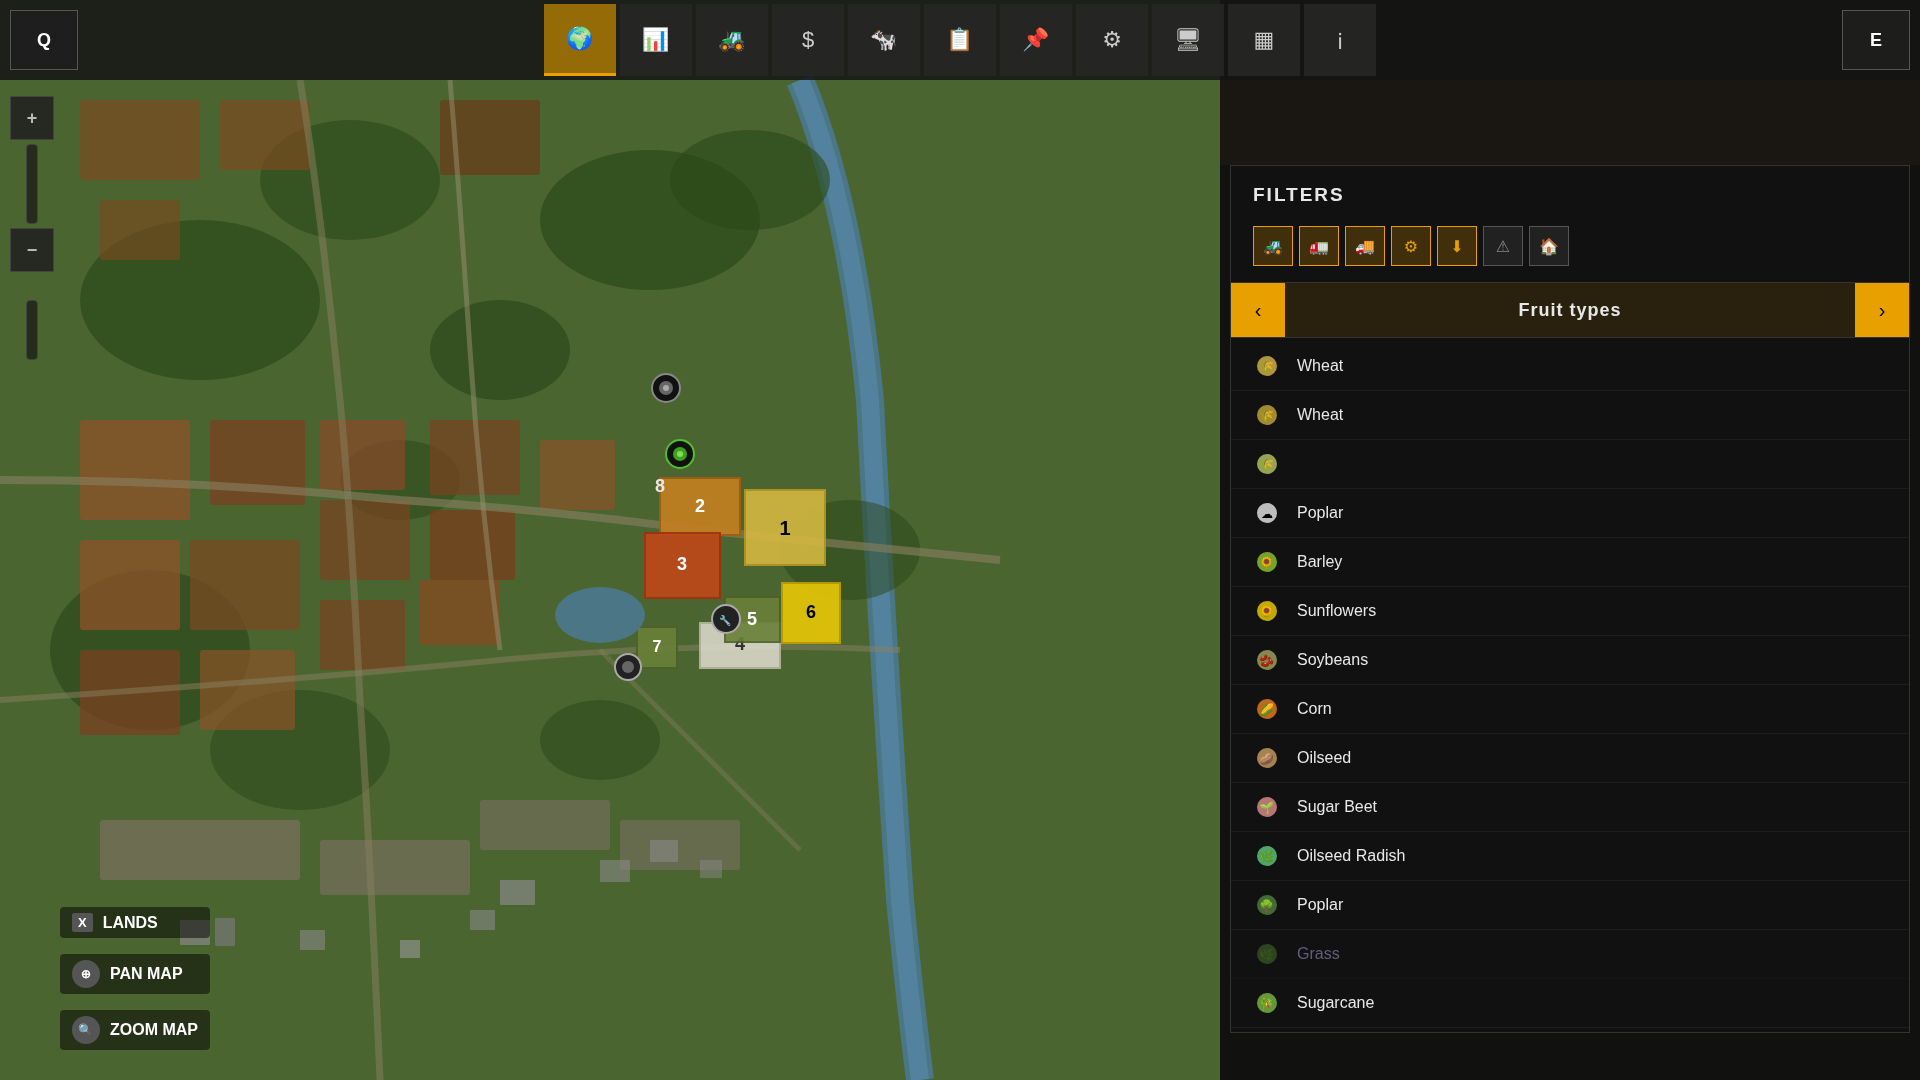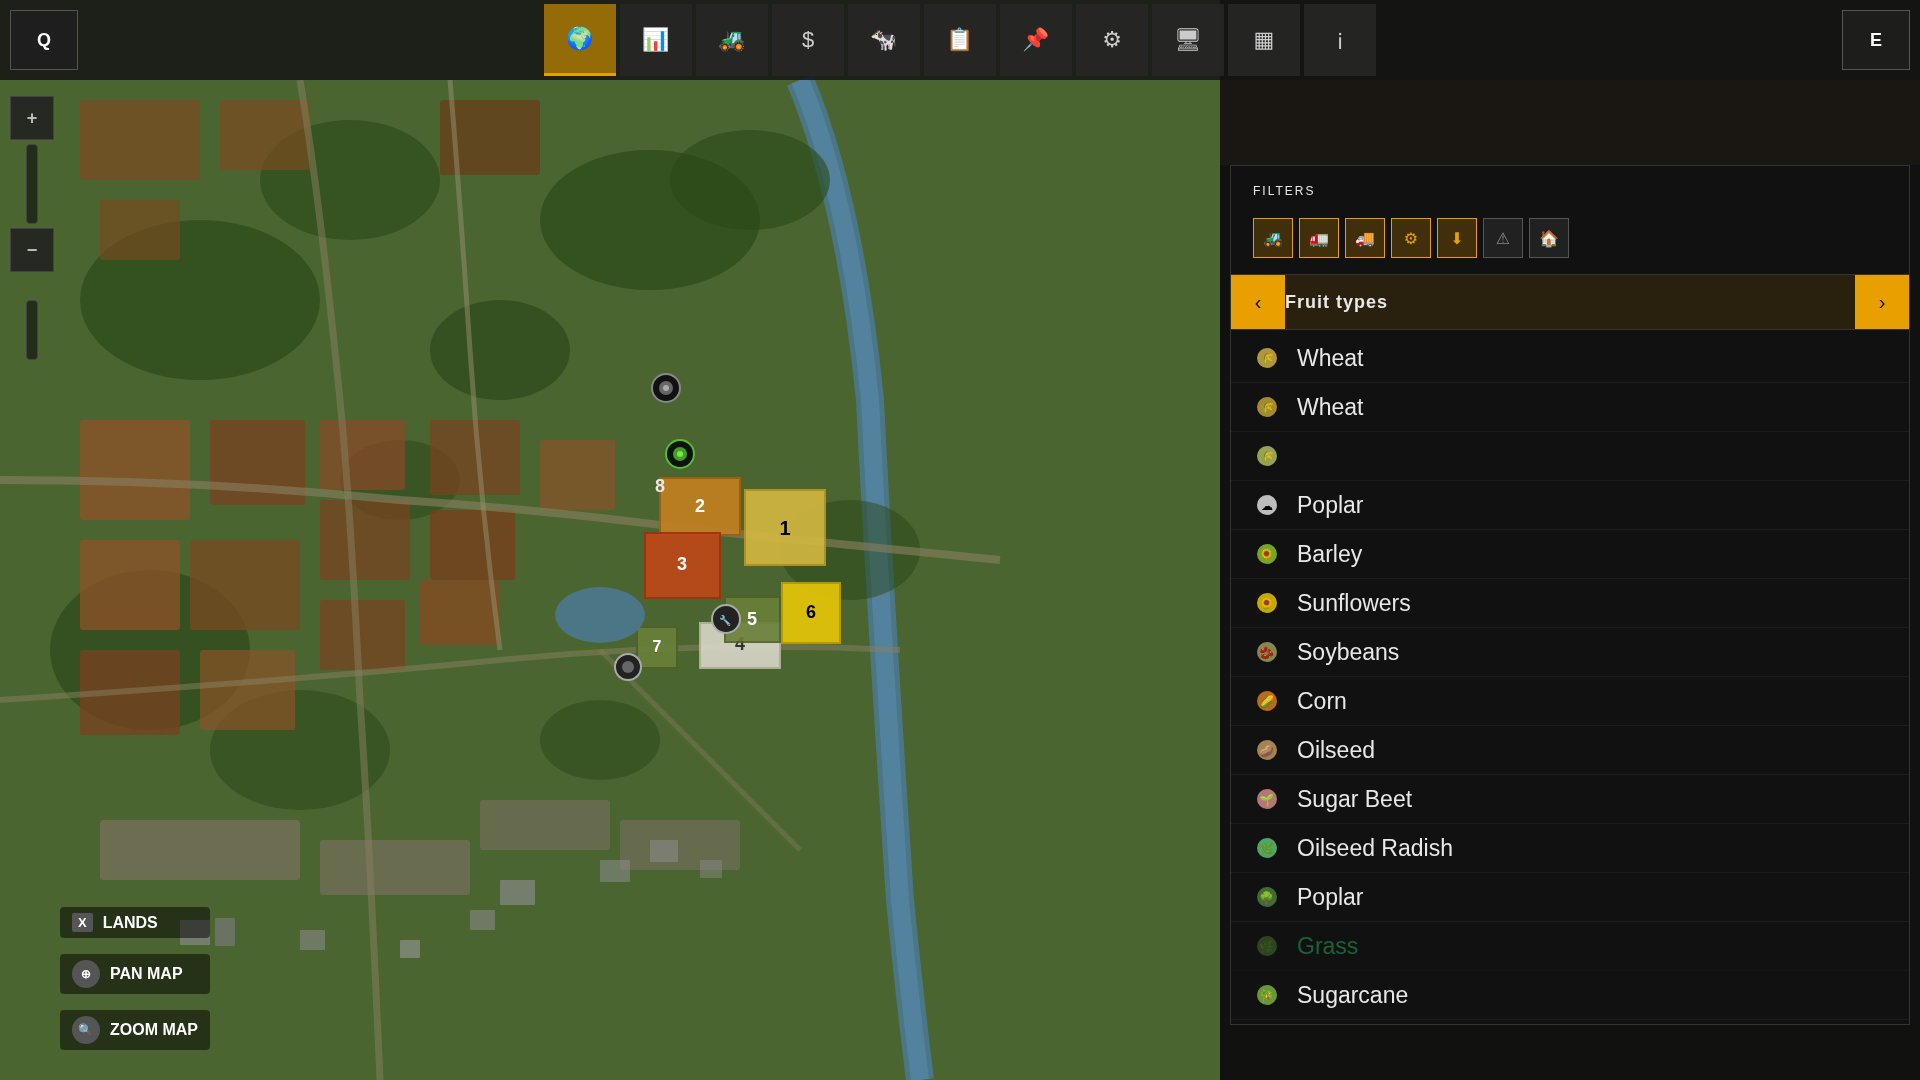--- a/index.html
+++ b/index.html
@@ -188,22 +188,22 @@
       position: absolute;
       top: 165px;
       left: 10px;
       right: 10px;
       background: rgba(18,18,18,0.97);
       border: 1px solid #333;
     }
 
     #filters-title {
       color: #e8e8e8;
-      font-size: 12px;
-      font-weight: normal;
+      font-size: 19px;
+      font-weight: bold;
       padding: 18px 22px 12px;
       letter-spacing: 2px;
     }
 
     #filter-icons {
       display: flex;
       align-items: center;
       gap: 6px;
       padding: 8px 22px 16px;
       border-bottom: 1px solid #333;
@@ -241,20 +241,21 @@
       display: flex;
       align-items: center;
       justify-content: center;
       cursor: pointer;
       font-size: 20px;
       color: #000;
     }
 
     #fruit-types-label {
       flex: 1;
+      text-align: center;
       color: #e8e8e8;
       font-size: 18px;
       font-weight: bold;
       letter-spacing: 1px;
     }
 
     
     #fruit-list {
       padding: 4px 0;
     }
@@ -275,25 +276,25 @@
     .fruit-icon {
       width: 28px; height: 28px;
       display: flex;
       align-items: center;
       justify-content: center;
       font-size: 18px;
     }
 
     .fruit-name {
       color: #e8e8e8;
-      font-size: 23px;
+      font-size: 16px;
       flex: 1;
     }
 
-    .fruit-name.dimmed { color: #22c55e; }
+    .fruit-name.dimmed { color: #c4b5fd; }
   </style>
 </head>
 <body>
 
 <button id="q-btn">
   <span>Q</span>
 </button>
 
 <button id="e-btn">
   <span>E</span>

